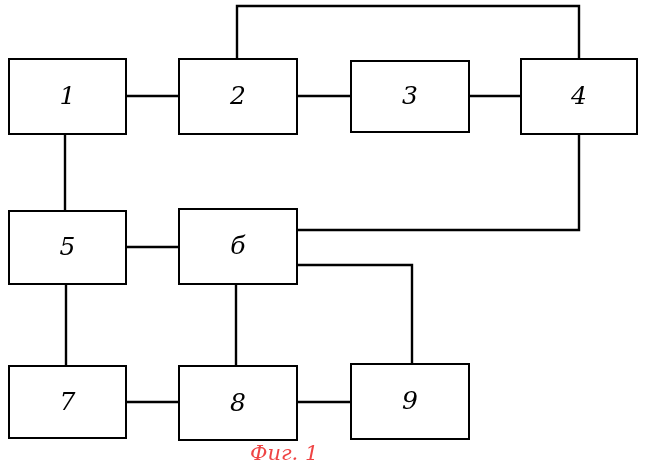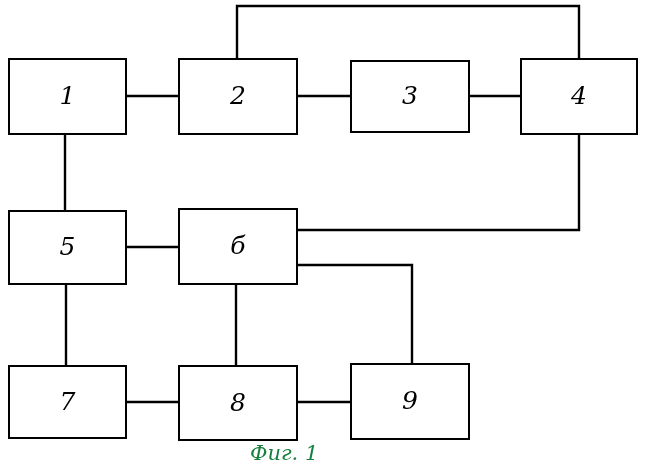--- a/index.html
+++ b/index.html
@@ -98,15 +98,15 @@
         <span class="node-label">7</span>
       </div>
       <div class="node" style="left: 178px; top: 365px; width: 120px; height: 76px; border-width: 2.4px; border-color: rgb(0, 0, 0); background: rgb(255, 255, 255);">
         <span class="node-label">8</span>
       </div>
       <div class="node" style="left: 350px; top: 363px; width: 120px; height: 77px; border-width: 2.4px; border-color: rgb(0, 0, 0); background: rgb(255, 255, 255);">
         <span class="node-label">9</span>
       </div>
     </div>
 
-  <div class="caption" style="left: 250px; top: 441px; color: #15803d;">Фиг. 1</div>
+  <div class="caption" style="left: 250px; top: 441px; color: #ef4444;">Фиг. 1</div>
 
 </div>
 
 </body></html>

